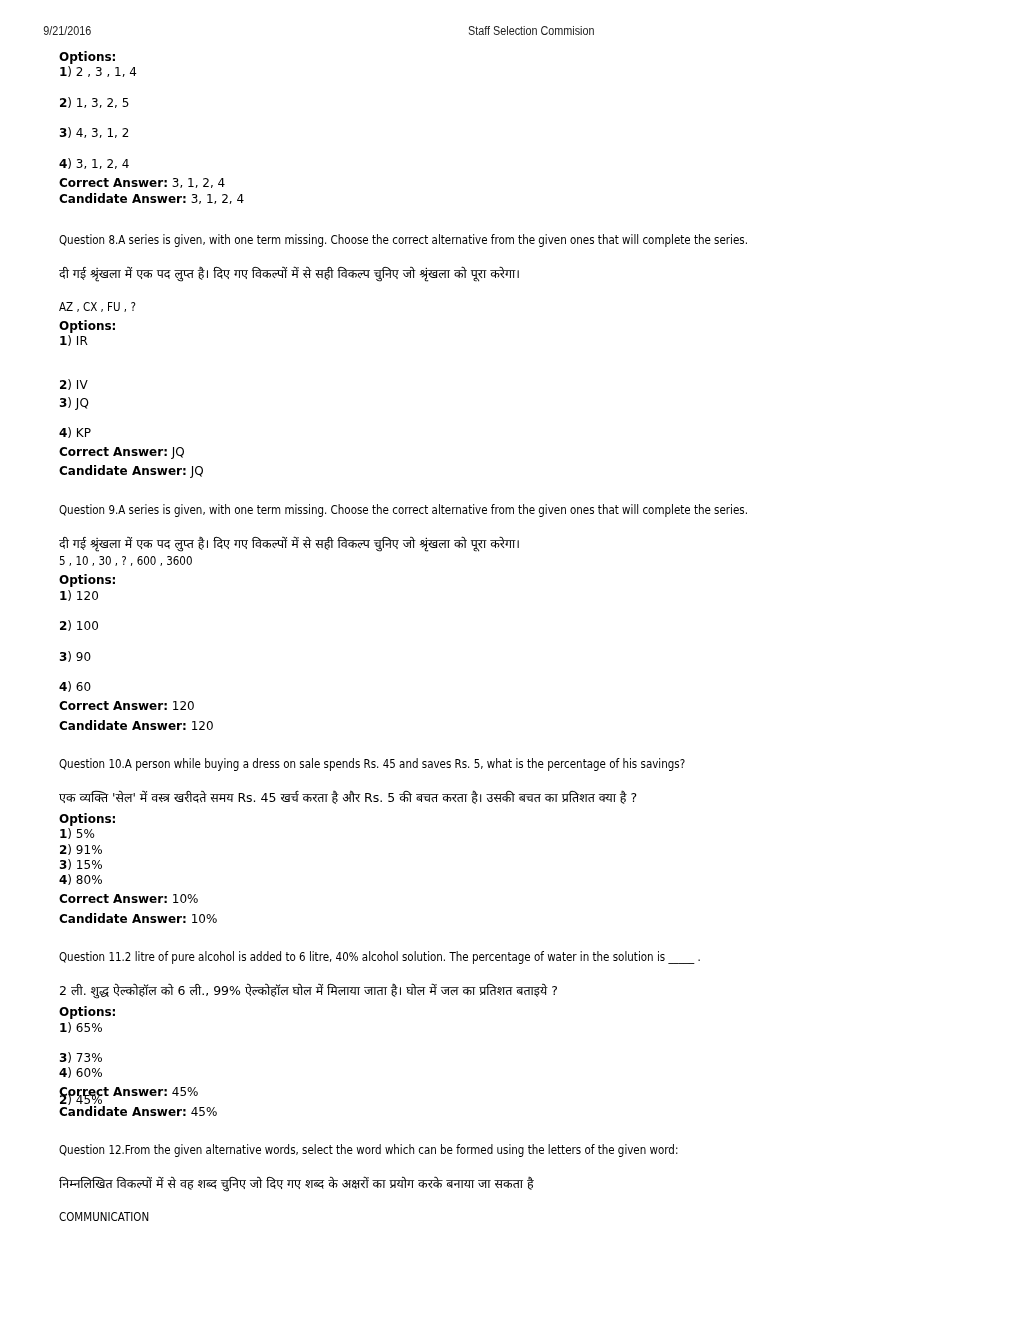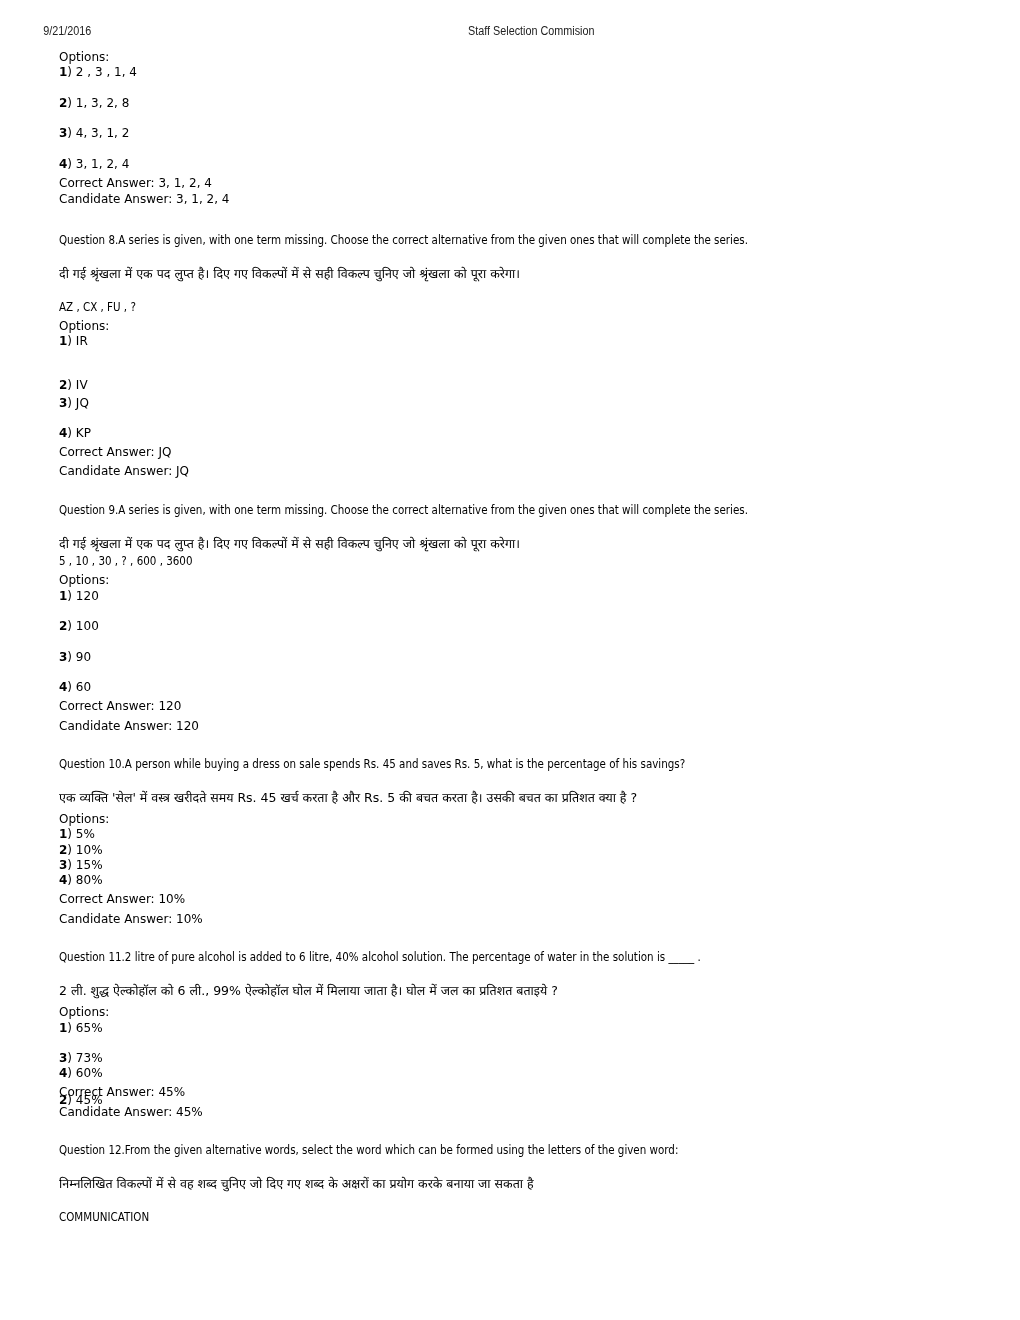--- a/index.html
+++ b/index.html
@@ -49,21 +49,21 @@
       white-space: nowrap;
       font-size: 12px;
       line-height: 15px;
       font-family: "DejaVu Sans", sans-serif;
       transform-origin: left top;
     }
     .cond {
       transform: scaleX(0.86);
     }
     .bold {
-      font-weight: normal;
+      font-weight: bold;
     }
     .hindi {
       font-size: 12.5px;
     }
     .opt-num {
       font-weight: bold;
     }
   </style>
 </head>
 <body>
@@ -71,21 +71,21 @@
 <div class="page-header">
   <span class="date">9/21/2016</span>
   <span class="title">Staff Selection Commision</span>
 </div>
 
 <div class="content">
 
   <div>
     <div class="line bold" style="top:50px">Options:</div>
     <div class="line" style="top:65px"><span class="opt-num">1</span><span>) 2 , 3 , 1, 4</span></div>
-    <div class="line" style="top:96px"><span class="opt-num">2</span><span>) 1, 3, 2, 8</span></div>
+    <div class="line" style="top:96px"><span class="opt-num">2</span><span>) 1, 3, 2, 5</span></div>
     <div class="line" style="top:126px"><span class="opt-num">3</span><span>) 4, 3, 1, 2</span></div>
     <div class="line" style="top:157px"><span class="opt-num">4</span><span>) 3, 1, 2, 4</span></div>
     <div class="line" style="top:176px"><span class="bold">Correct Answer:</span><span> 3, 1, 2, 4</span></div>
     <div class="line" style="top:192px"><span class="bold">Candidate Answer:</span><span> 3, 1, 2, 4</span></div>
   </div>
 
   <div>
     <div class="line cond" style="top:233px">Question 8.A series is given, with one term missing. Choose the correct alternative from the given ones that will complete the series.</div>
     <div class="line hindi" style="top:266px">दी गई श्रृंखला में एक पद लुप्त है। दिए गए विकल्पों में से सही विकल्प चुनिए जो श्रृंखला को पूरा करेगा।</div>
     <div class="line cond" style="top:300px">AZ , CX , FU , ?</div>
@@ -109,21 +109,21 @@
     <div class="line" style="top:680px"><span class="opt-num">4</span><span>) 60</span></div>
     <div class="line" style="top:699px"><span class="bold">Correct Answer:</span><span> 120</span></div>
     <div class="line" style="top:719px"><span class="bold">Candidate Answer:</span><span> 120</span></div>
   </div>
 
   <div>
     <div class="line cond" style="top:757px">Question 10.A person while buying a dress on sale spends Rs. 45 and saves Rs. 5, what is the percentage of his savings?</div>
     <div class="line hindi" style="top:790px">एक व्यक्ति 'सेल' में वस्त्र खरीदते समय Rs. 45 खर्च करता है और Rs. 5 की बचत करता है। उसकी बचत का प्रतिशत क्या है ?</div>
     <div class="line bold" style="top:812px">Options:</div>
     <div class="line" style="top:827px"><span class="opt-num">1</span><span>) 5%</span></div>
-    <div class="line" style="top:843px"><span class="opt-num">2</span><span>) 10%</span></div>
+    <div class="line" style="top:843px"><span class="opt-num">2</span><span>) 91%</span></div>
     <div class="line" style="top:858px"><span class="opt-num">3</span><span>) 15%</span></div>
     <div class="line" style="top:873px"><span class="opt-num">4</span><span>) 80%</span></div>
     <div class="line" style="top:892px"><span class="bold">Correct Answer:</span><span> 10%</span></div>
     <div class="line" style="top:912px"><span class="bold">Candidate Answer:</span><span> 10%</span></div>
   </div>
 
   <div>
     <div class="line cond" style="top:950px">Question 11.2 litre of pure alcohol is added to 6 litre, 40% alcohol solution. The percentage of water in the solution is _____ .</div>
     <div class="line hindi" style="top:983px">2 ली. शुद्ध ऐल्कोहॉल को 6 ली., 99% ऐल्कोहॉल घोल में मिलाया जाता है। घोल में जल का प्रतिशत बताइये ?</div>
     <div class="line bold" style="top:1005px">Options:</div>

